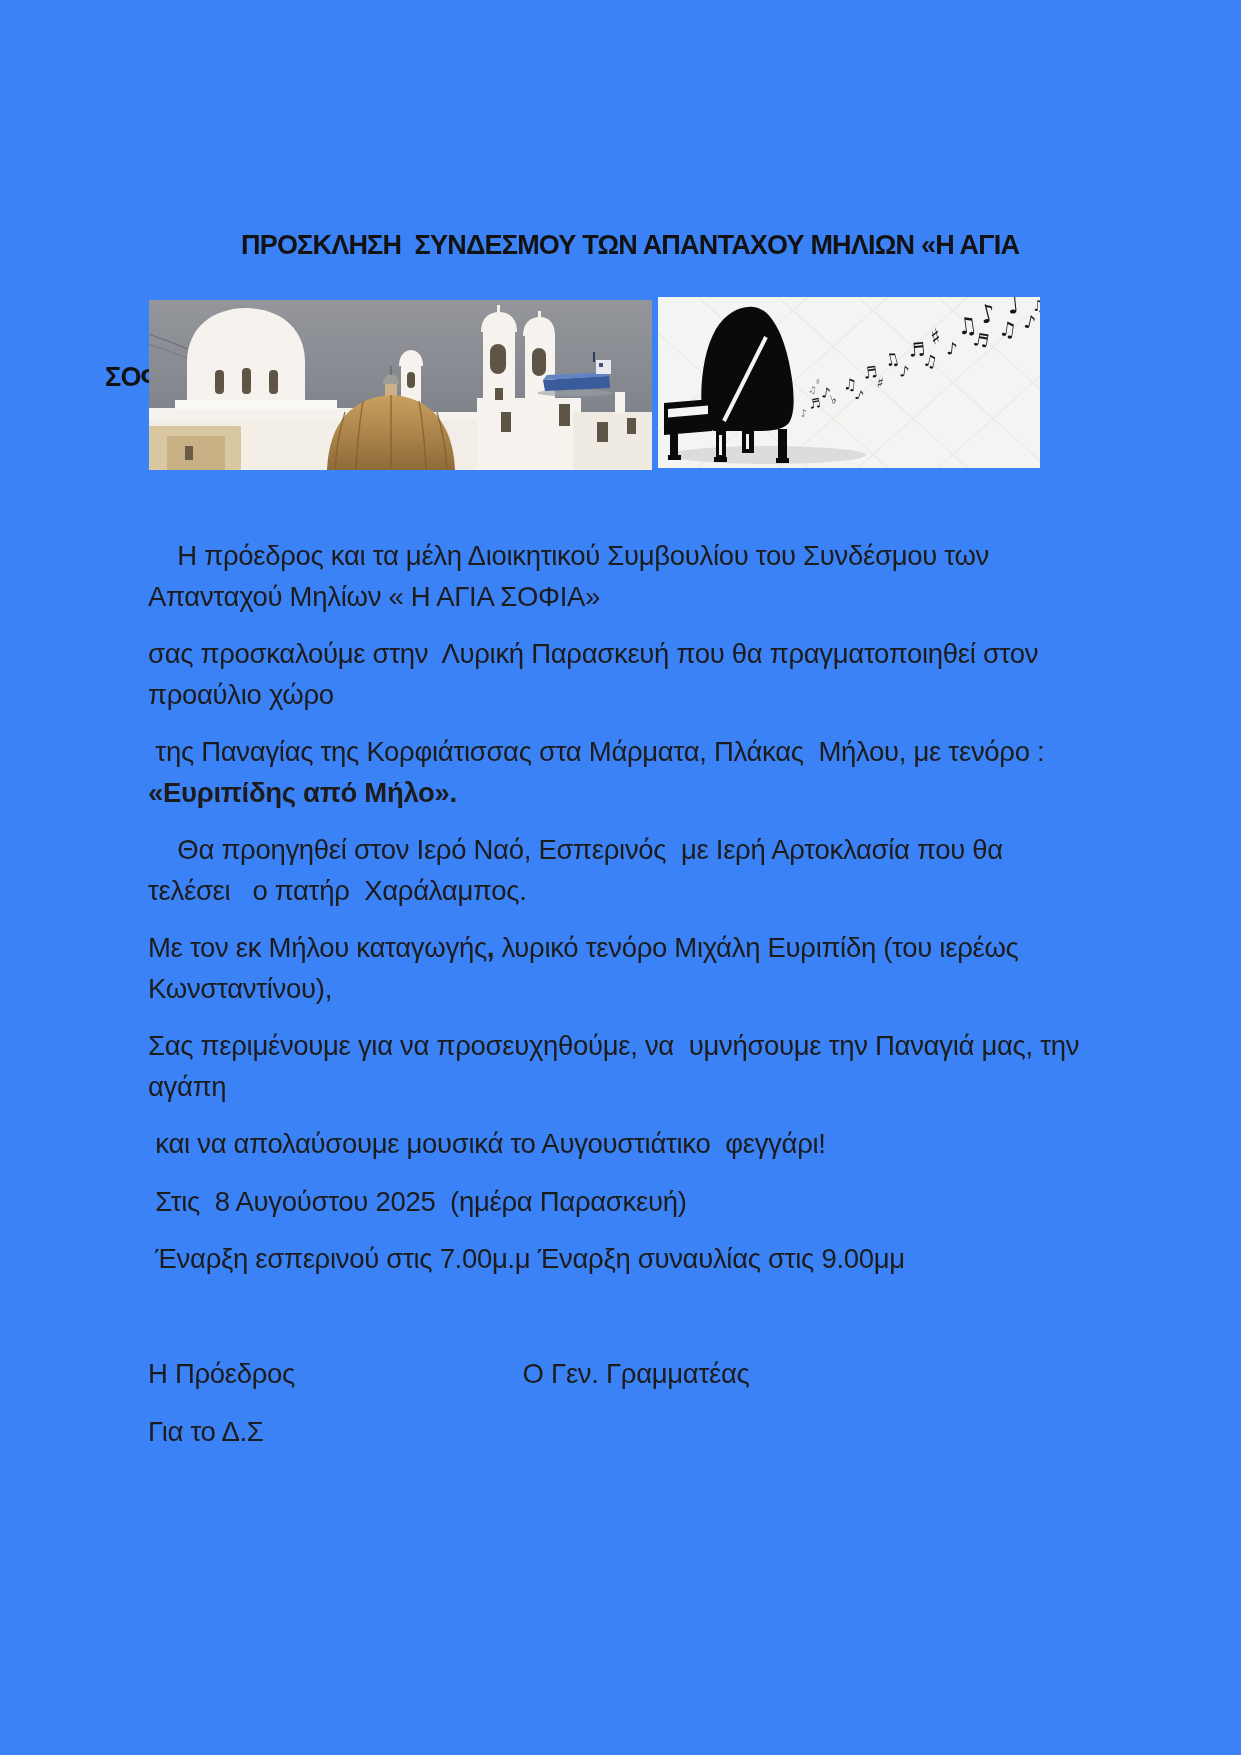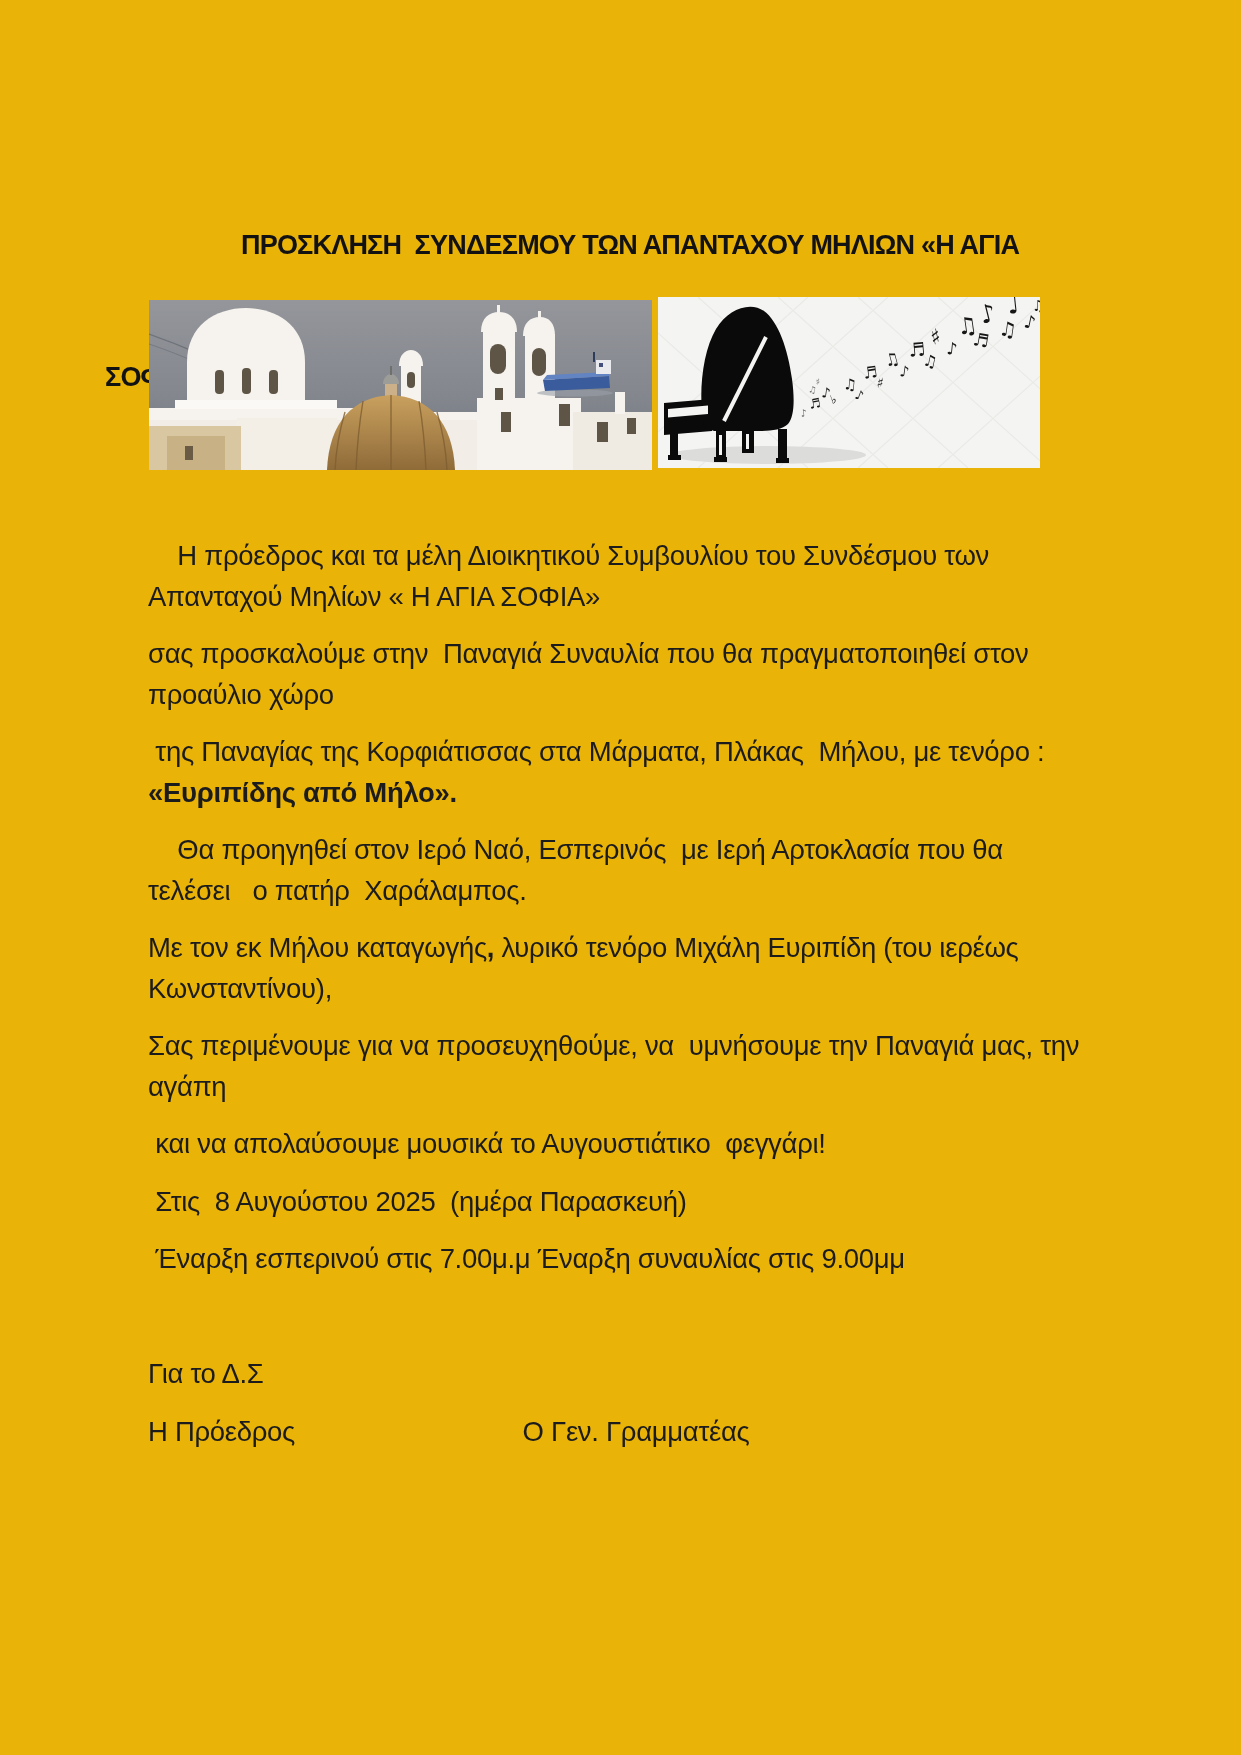--- a/index.html
+++ b/index.html
@@ -3,21 +3,21 @@
 <meta charset="utf-8">
 <style>
   html,body { margin:0; padding:0; }
   body {
     width:1241px; height:1755px;
     background:#ffffff;
     font-family:"Liberation Sans", sans-serif;
     position:relative;
     overflow:hidden;
   }
-  .page { position:absolute; inset:0; background:#eab308; }
+  .page { position:absolute; inset:0; background:#3b82f6; }
 
   
   .doc-title {
     position:absolute; left:105px; top:135px; width:1080px;
     font-size:27px; font-weight:bold; letter-spacing:-0.8px;
     line-height:44px; color:#121212;
     white-space:pre;
   }
   .doc-title .t1 { padding-left:136px; }
 
@@ -182,21 +182,21 @@
         <text x="374" y="14" font-size="15" transform="rotate(0 374 14)" fill="#161616" font-family="DejaVu Sans, sans-serif">♫</text>
       </g>
   </svg>
 
   <div class="body-text" id="body-paragraphs">
       <div class="para">
         <div class="line"><span>    Η πρόεδρος και τα μέλη Διοικητικού Συμβουλίου του Συνδέσμου των</span></div>
         <div class="line"><span>Απανταχού Μηλίων « Η ΑΓΙΑ ΣΟΦΙΑ»</span></div>
       </div>
       <div class="para">
-        <div class="line"><span>σας προσκαλούμε στην  Παναγιά Συναυλία που θα πραγματοποιηθεί στον</span></div>
+        <div class="line"><span>σας προσκαλούμε στην  Λυρική Παρασκευή που θα πραγματοποιηθεί στον</span></div>
         <div class="line"><span>προαύλιο χώρο</span></div>
       </div>
       <div class="para">
         <div class="line"><span> της Παναγίας της Κορφιάτισσας στα Μάρματα, Πλάκας  Μήλου, με τενόρο :</span></div>
         <div class="line"><span class="b">«Ευριπίδης από Μήλο».</span></div>
       </div>
       <div class="para">
         <div class="line"><span>    Θα προηγηθεί στον Ιερό Ναό, Εσπερινός  με Ιερή Αρτοκλασία που θα</span></div>
         <div class="line"><span>τελέσει   ο πατήρ  Χαράλαμπος.</span></div>
       </div>
@@ -214,20 +214,20 @@
       <div class="para">
         <div class="line"><span> Στις  8 Αυγούστου 2025  (ημέρα Παρασκευή)</span></div>
       </div>
       <div class="para">
         <div class="line"><span> Έναρξη εσπερινού στις 7.00μ.μ Έναρξη συναυλίας στις 9.00μμ</span></div>
       </div>
       <div class="para">
         <div class="line"><span> </span></div>
       </div>
       <div class="para">
+        <div class="line"><span>Η Πρόεδρος                               Ο Γεν. Γραμματέας</span></div>
+      </div>
+      <div class="para">
         <div class="line"><span>Για το Δ.Σ</span></div>
       </div>
-      <div class="para">
-        <div class="line"><span>Η Πρόεδρος                               Ο Γεν. Γραμματέας</span></div>
-      </div>
     </div>
 
 </div>
 
 </body></html>

